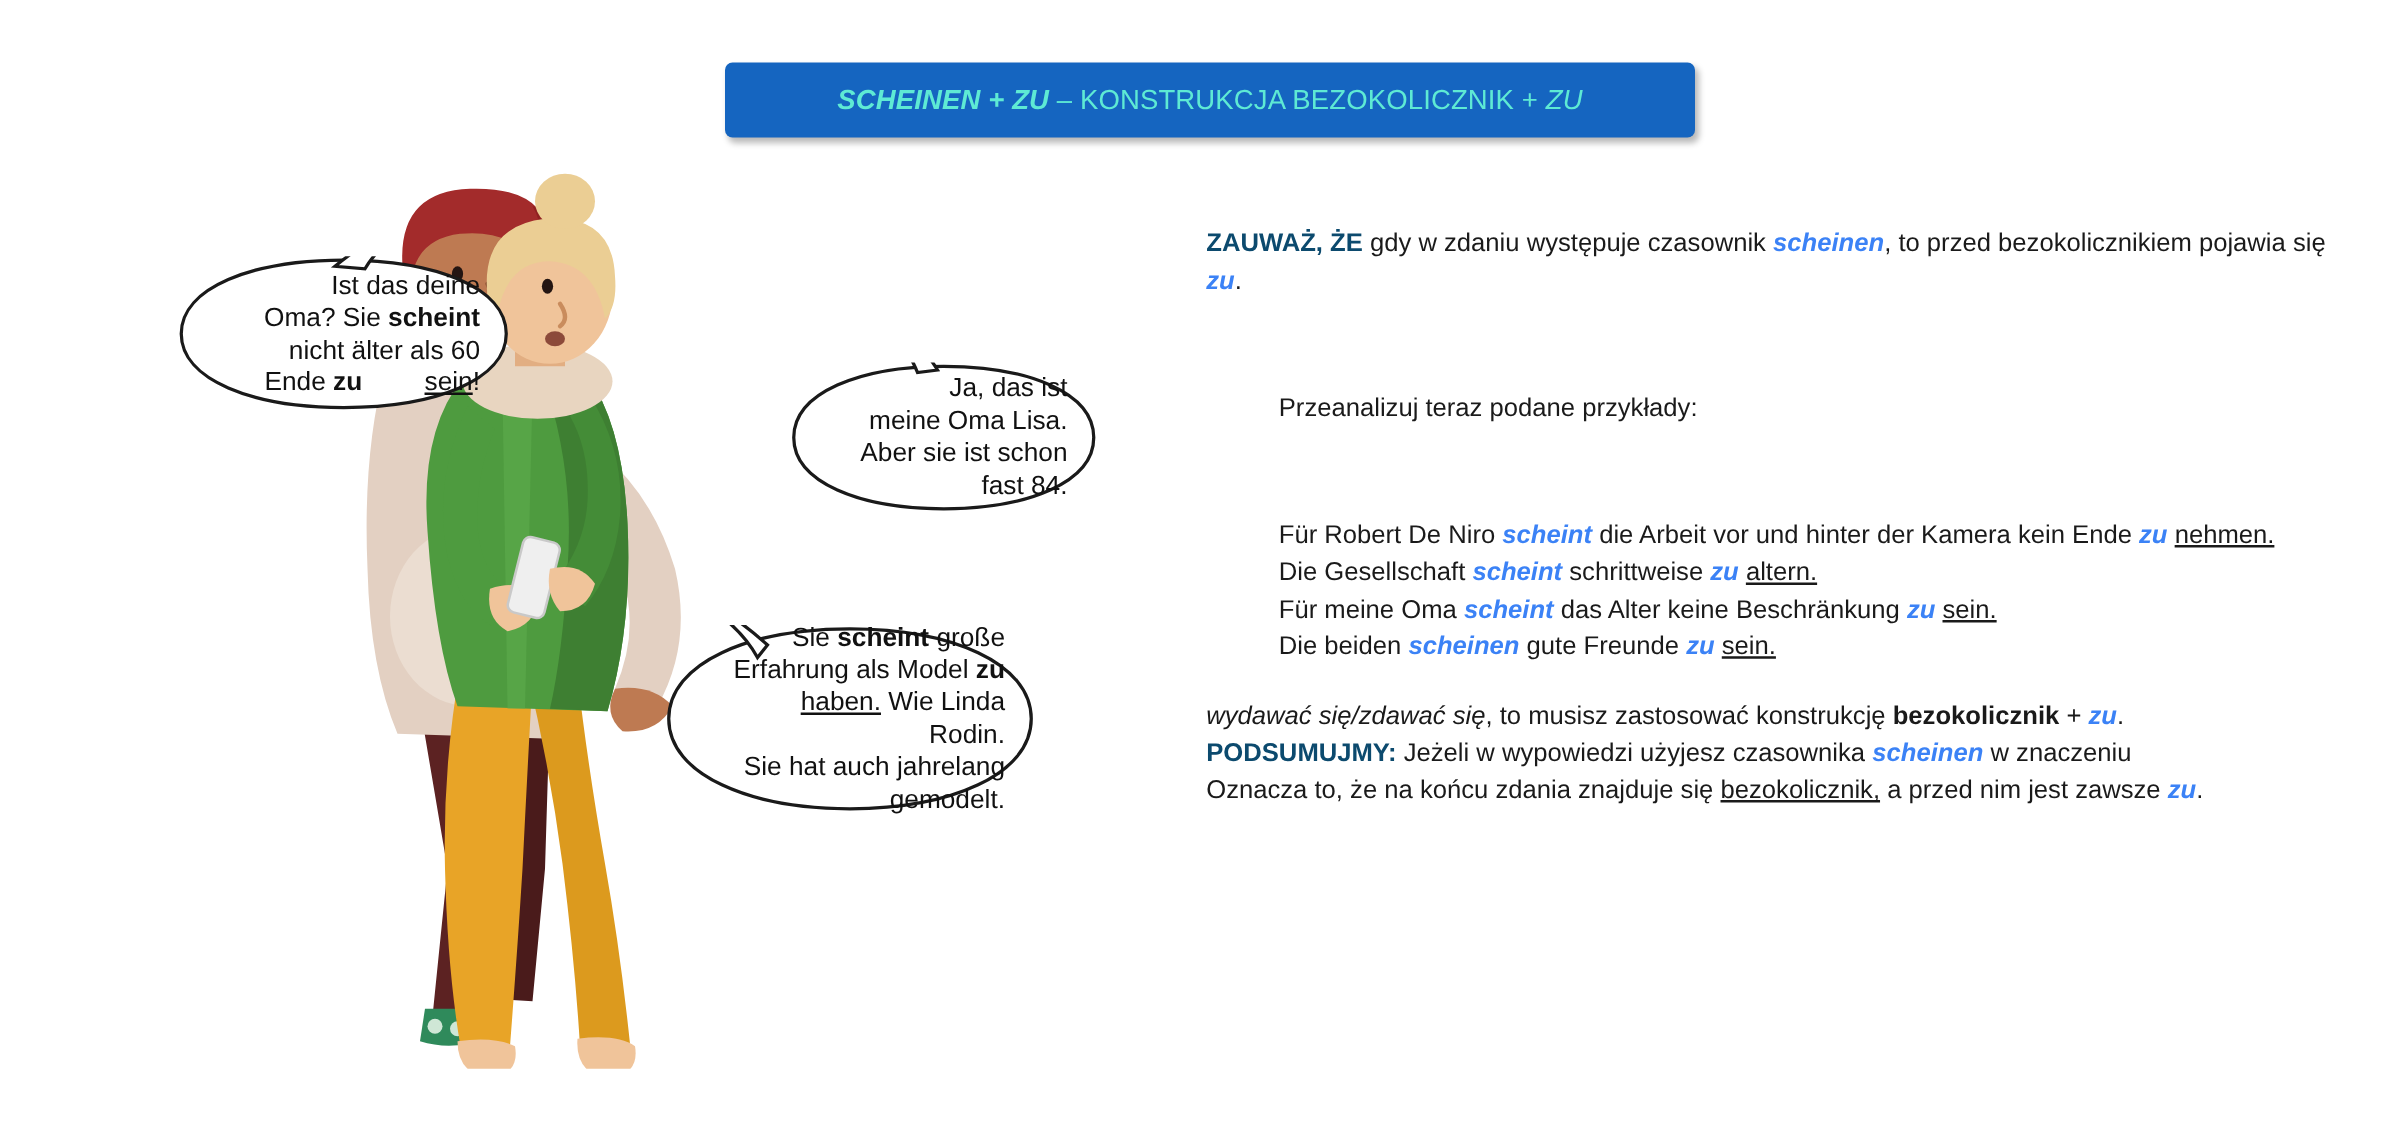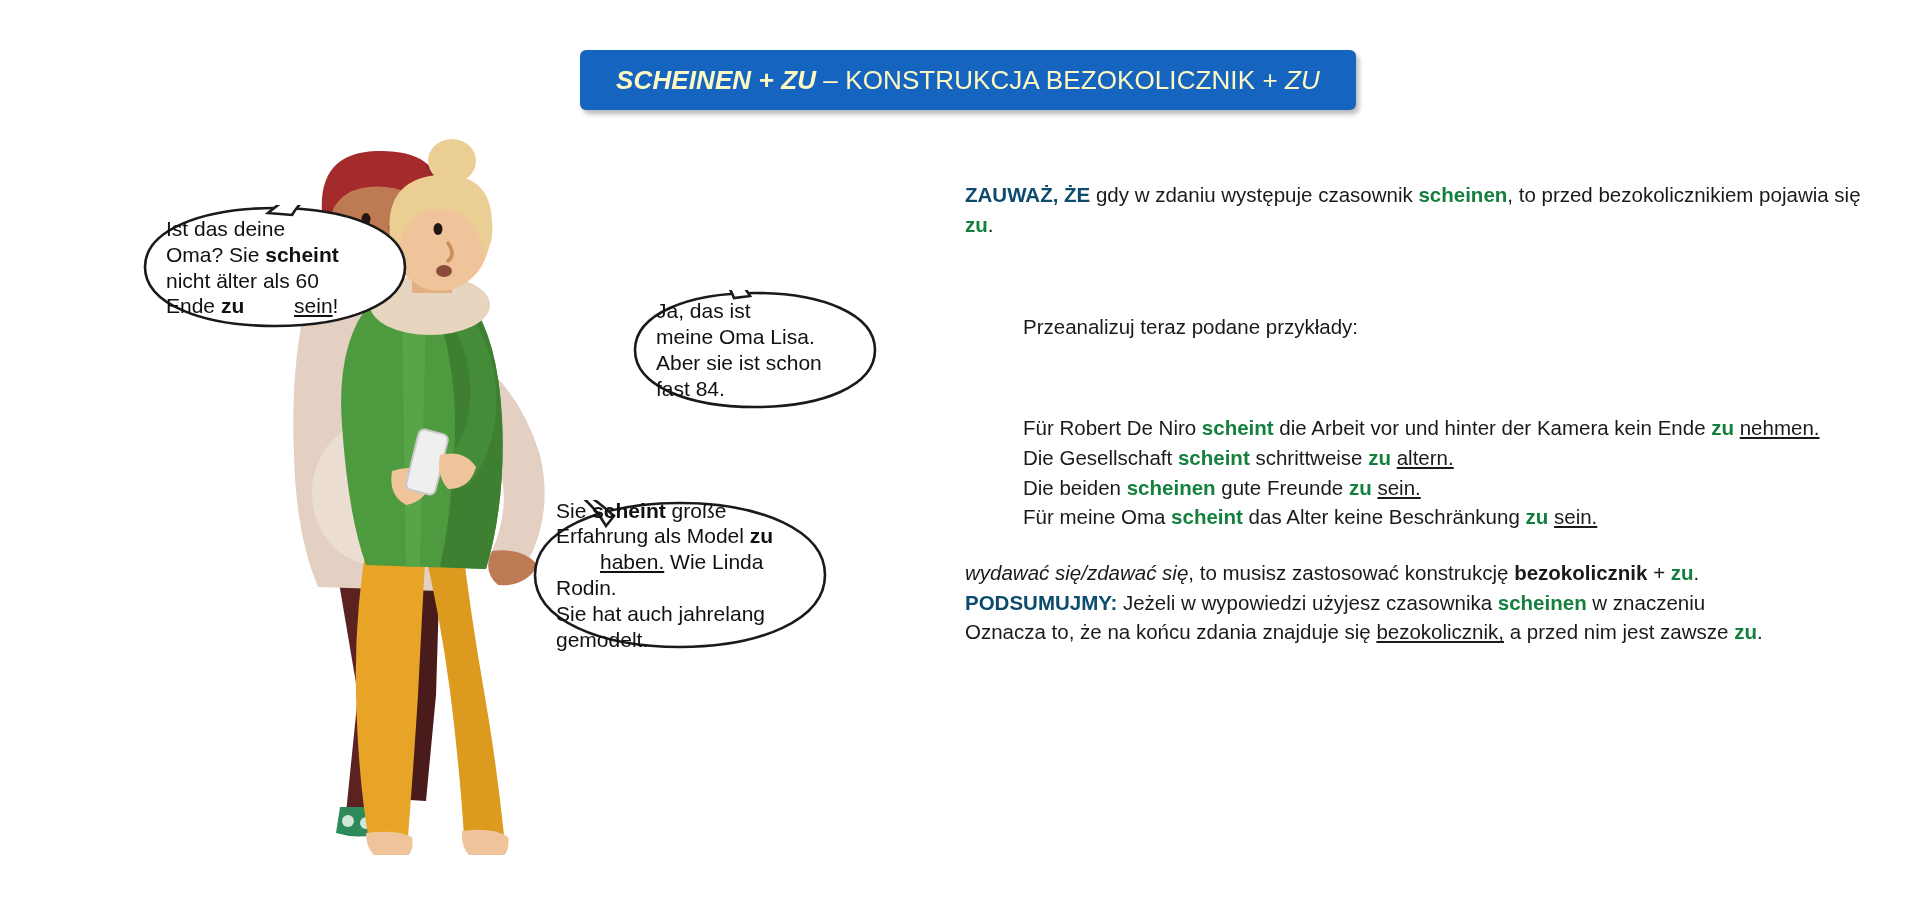--- a/index.html
+++ b/index.html
@@ -19,37 +19,37 @@
     position:absolute;
     left:580px; top:50px;
     width:776px; height:60px;
     background:#1565C0;
     border-radius:6px;
     box-shadow:3px 4px 5px rgba(0,0,0,0.28);
     display:flex; align-items:center; justify-content:center;
     padding:0 18px;
   }
   .banner-text {
-    color:#fef9c3;
-    font-size:26px;
+    color:#5eead4;
+    font-size:22px;
     letter-spacing:0.1px;
     white-space:nowrap;
   }
   .banner-text .bi { font-weight:bold; font-style:italic; }
   .banner-text .it { font-style:italic; }
 
   
   .illus { position:absolute; left:140px; top:95px; width:540px; height:760px; }
   .illus svg { display:block; }
 
   
   .bubble {
     position:absolute;
     color:#111;
-    text-align:left;
+    text-align:right;
     line-height:1.23;
     font-size:21px;
   }
   .bubble .shape {
     position:absolute; left:0; top:0; width:100%; height:100%;
   }
   .bubble .txt {
     position:relative;
     z-index:3;
     padding:0 26px;
@@ -67,21 +67,21 @@
   
   .rtext {
     position:absolute;
     left:965px; top:180px;
     width:920px;
     font-size:20.5px;
     color:#1a1a1a;
     line-height:1.45;
   }
   .rtext .hdr { color:#0c4a6e; font-weight:bold; }
-  .rtext .kw  { color:#15803d; font-weight:bold; }
+  .rtext .kw  { color:#3b82f6; font-weight:bold; font-style:italic; }
   .rtext .ul  { text-decoration:underline; }
   .rtext .bold{ font-weight:bold; }
   .rtext .ital{ font-style:italic; }
   .rtext .indent { margin-left:58px;margin-top:44px; }
   .para { margin:0; }
   .gap-a { height:29px; }
   .gap-b { height:27px; }
   .gap-c { height:26px; }
   .ex-line { margin:0; white-space:nowrap; }
   .sum-line { margin:0; }
@@ -205,22 +205,22 @@
 
     <div class="gap-a"></div>
 
     <p class="para indent">Przeanalizuj teraz podane przykłady:</p>
 
     <div class="gap-b"></div>
 
     <div class="indent">
       <p class="ex-line"><span>Für Robert De Niro </span><span class="kw">scheint</span><span> die Arbeit vor und hinter der Kamera kein Ende </span><span class="kw">zu</span><span> </span><span class="ul">nehmen.</span></p>
       <p class="ex-line"><span>Die Gesellschaft </span><span class="kw">scheint</span><span> schrittweise </span><span class="kw">zu</span><span> </span><span class="ul">altern.</span></p>
+      <p class="ex-line"><span>Für meine Oma </span><span class="kw">scheint</span><span> das Alter keine Beschränkung </span><span class="kw">zu</span><span> </span><span class="ul">sein.</span></p>
       <p class="ex-line"><span>Die beiden </span><span class="kw">scheinen</span><span> gute Freunde </span><span class="kw">zu</span><span> </span><span class="ul">sein.</span></p>
-      <p class="ex-line"><span>Für meine Oma </span><span class="kw">scheint</span><span> das Alter keine Beschränkung </span><span class="kw">zu</span><span> </span><span class="ul">sein.</span></p>
     </div>
 
     <div class="gap-c"></div>
 
     <div>
       <p class="sum-line"><span class="ital">wydawać się/zdawać się</span><span>, to musisz zastosować konstrukcję </span><span class="bold">bezokolicznik</span><span> + </span><span class="kw">zu</span><span>.</span></p>
       <p class="sum-line"><span class="hdr">PODSUMUJMY:</span><span> Jeżeli w wypowiedzi użyjesz czasownika </span><span class="kw">scheinen</span><span> w znaczeniu</span></p>
       <p class="sum-line"><span>Oznacza to, że na końcu zdania znajduje się </span><span class="ul">bezokolicznik,</span><span> a przed nim jest zawsze </span><span class="kw">zu</span><span>.</span></p>
     </div>
 

